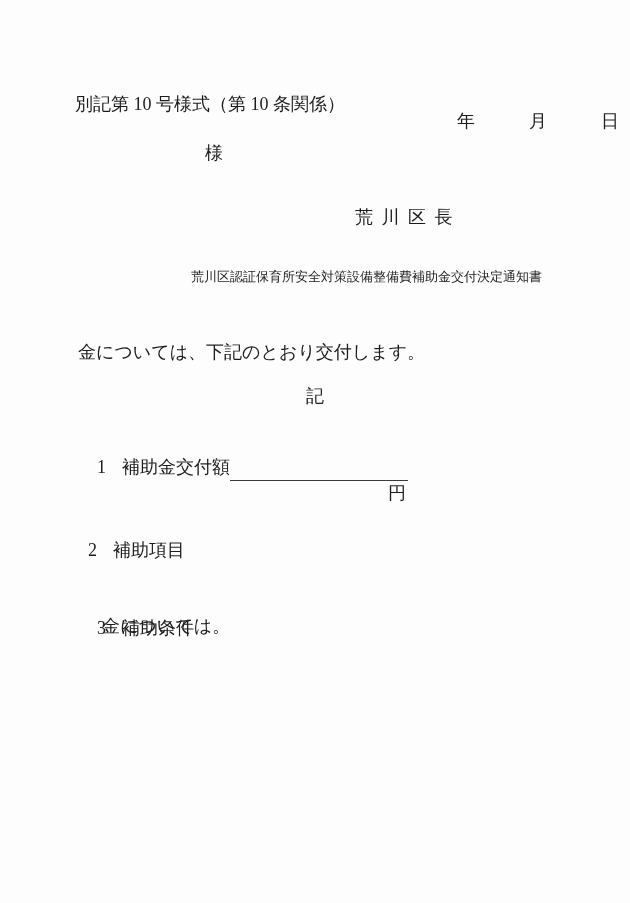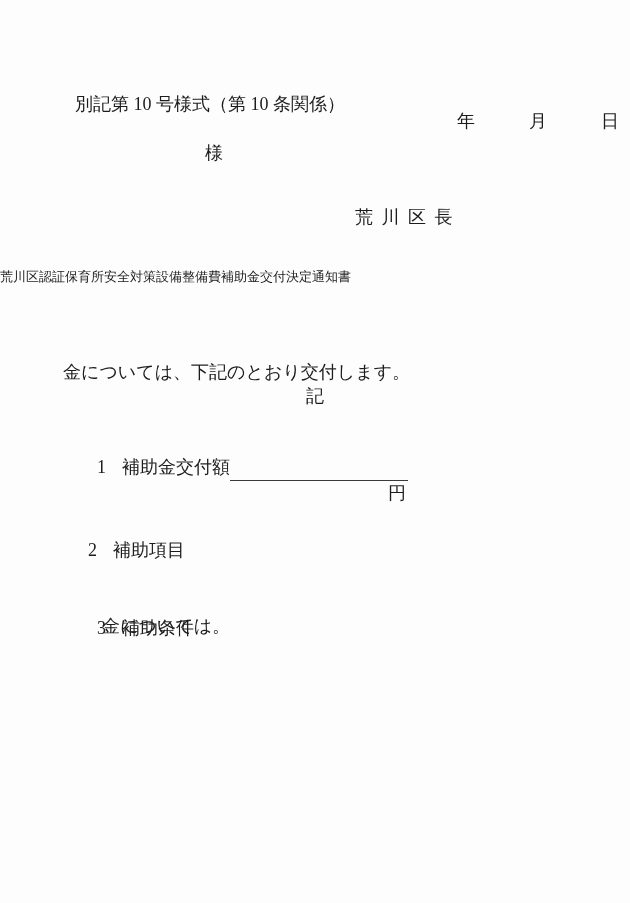--- a/index.html
+++ b/index.html
@@ -19,24 +19,24 @@
     line-height: 1.15;
     white-space: pre;
     font-size: 18px;
   }
   .form-number { left: 75px; top: 94px; }
   .date-line { left: 457px; top: 111px; }
   .addressee { left: 205px; top: 143px; }
   .issuer { left: 355px; top: 207px; letter-spacing: 2px; text-align: center; }
   .doc-title {
     left: 0; top: 270px; width: 542px;
-    text-align: left; font-size: 13px; white-space: pre;
+    text-align: right; font-size: 13px; white-space: pre;
   }
   .body-line1 { left: 75px; top: 322px; }
-  .body-line2 { left: 63px; top: 342px; margin-top: 20px; }
+  .body-line2 { left: 78px; top: 342px; }
   .record-marker { left: 0; top: 386px; width: 630px; text-align: center; }
   .item { white-space: pre; }
   .item .item-label { margin-left: 16px; }
   .item-1 { left: 79px; top: 436px; }
   .item-2 { left: 70px; top: 519px; }
   .item-3 { left: 79px; top: 597px; }
   .item-3-note { left: 102px; top: 616px; }
   .amount-line {
     left: 230px; top: 462px; width: 178px; height: 19px;
     border-bottom: 1px solid #3a3a3a;

